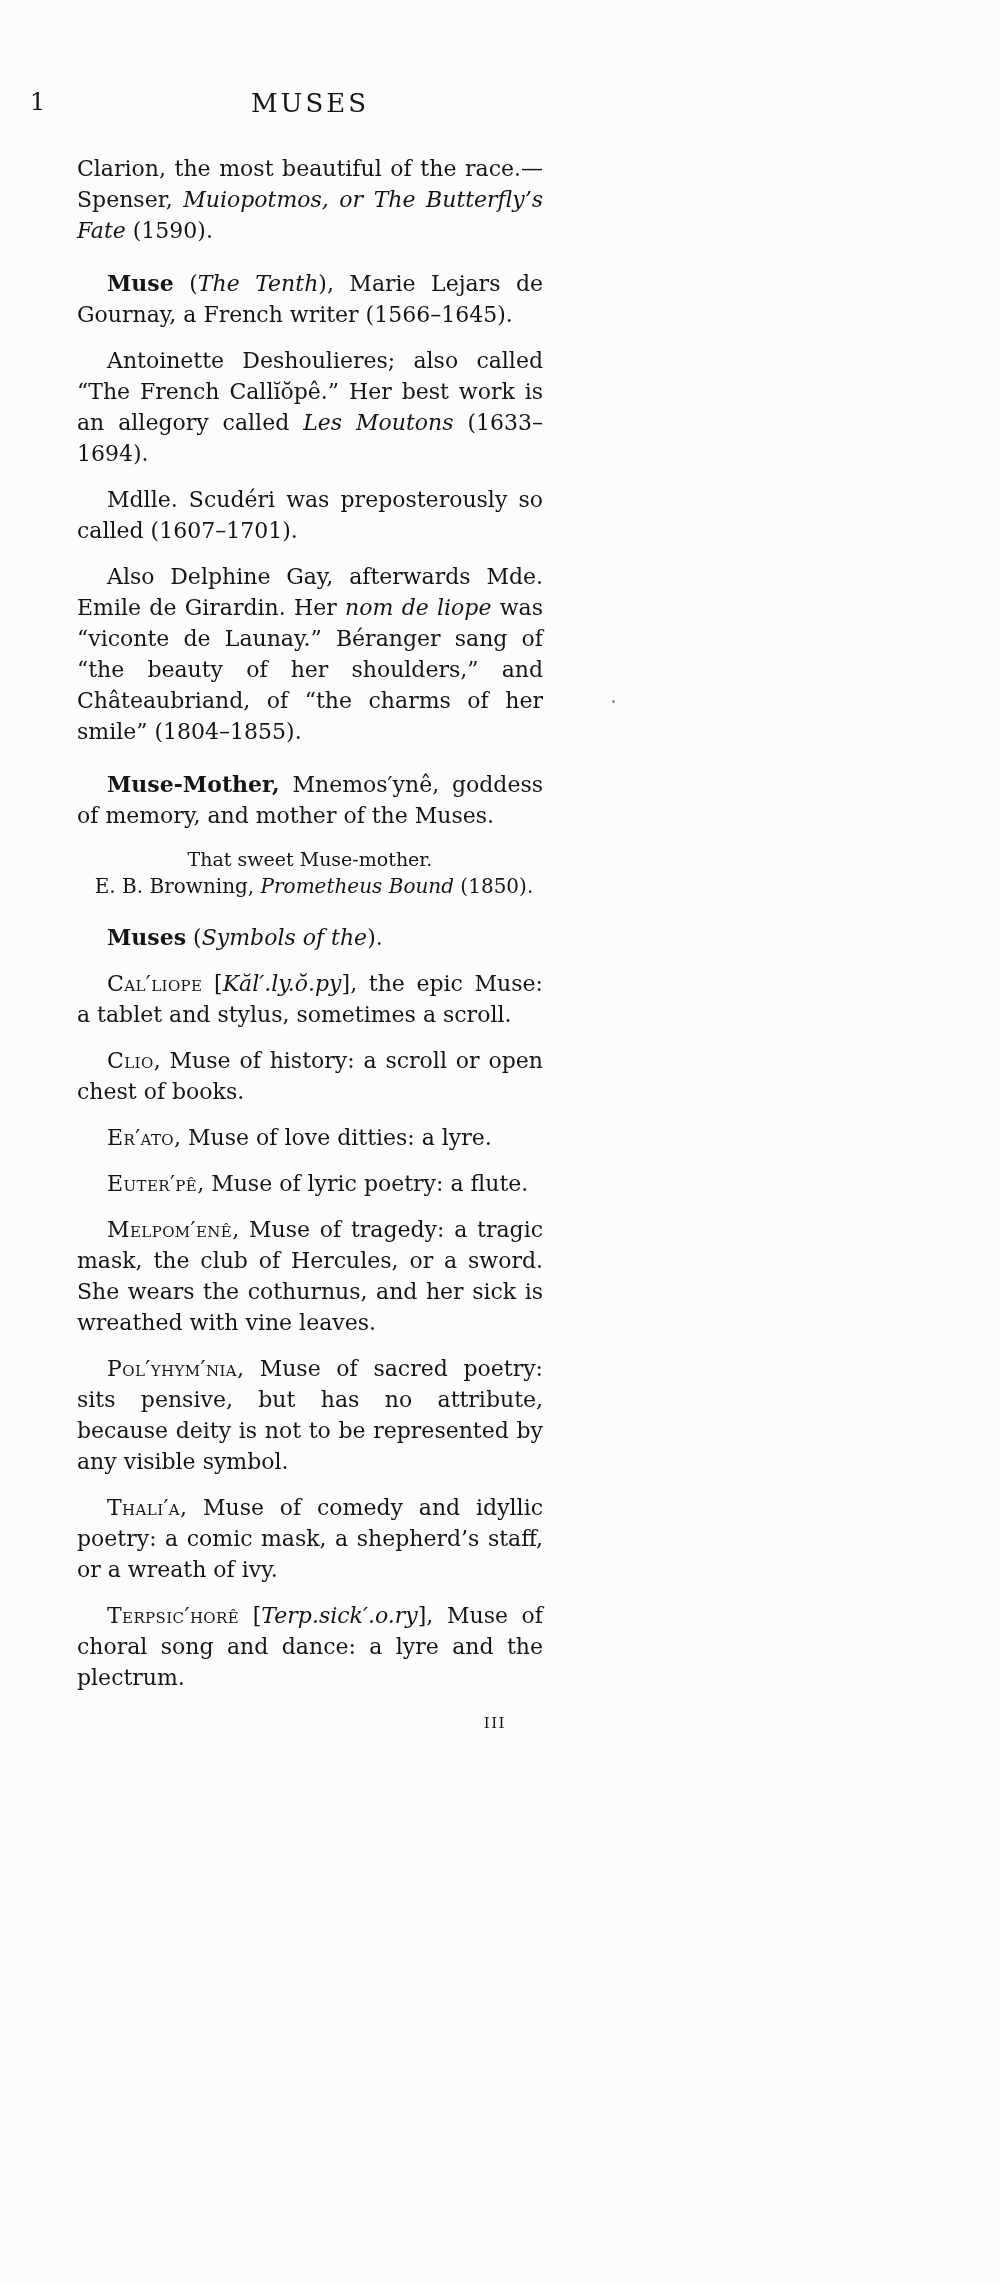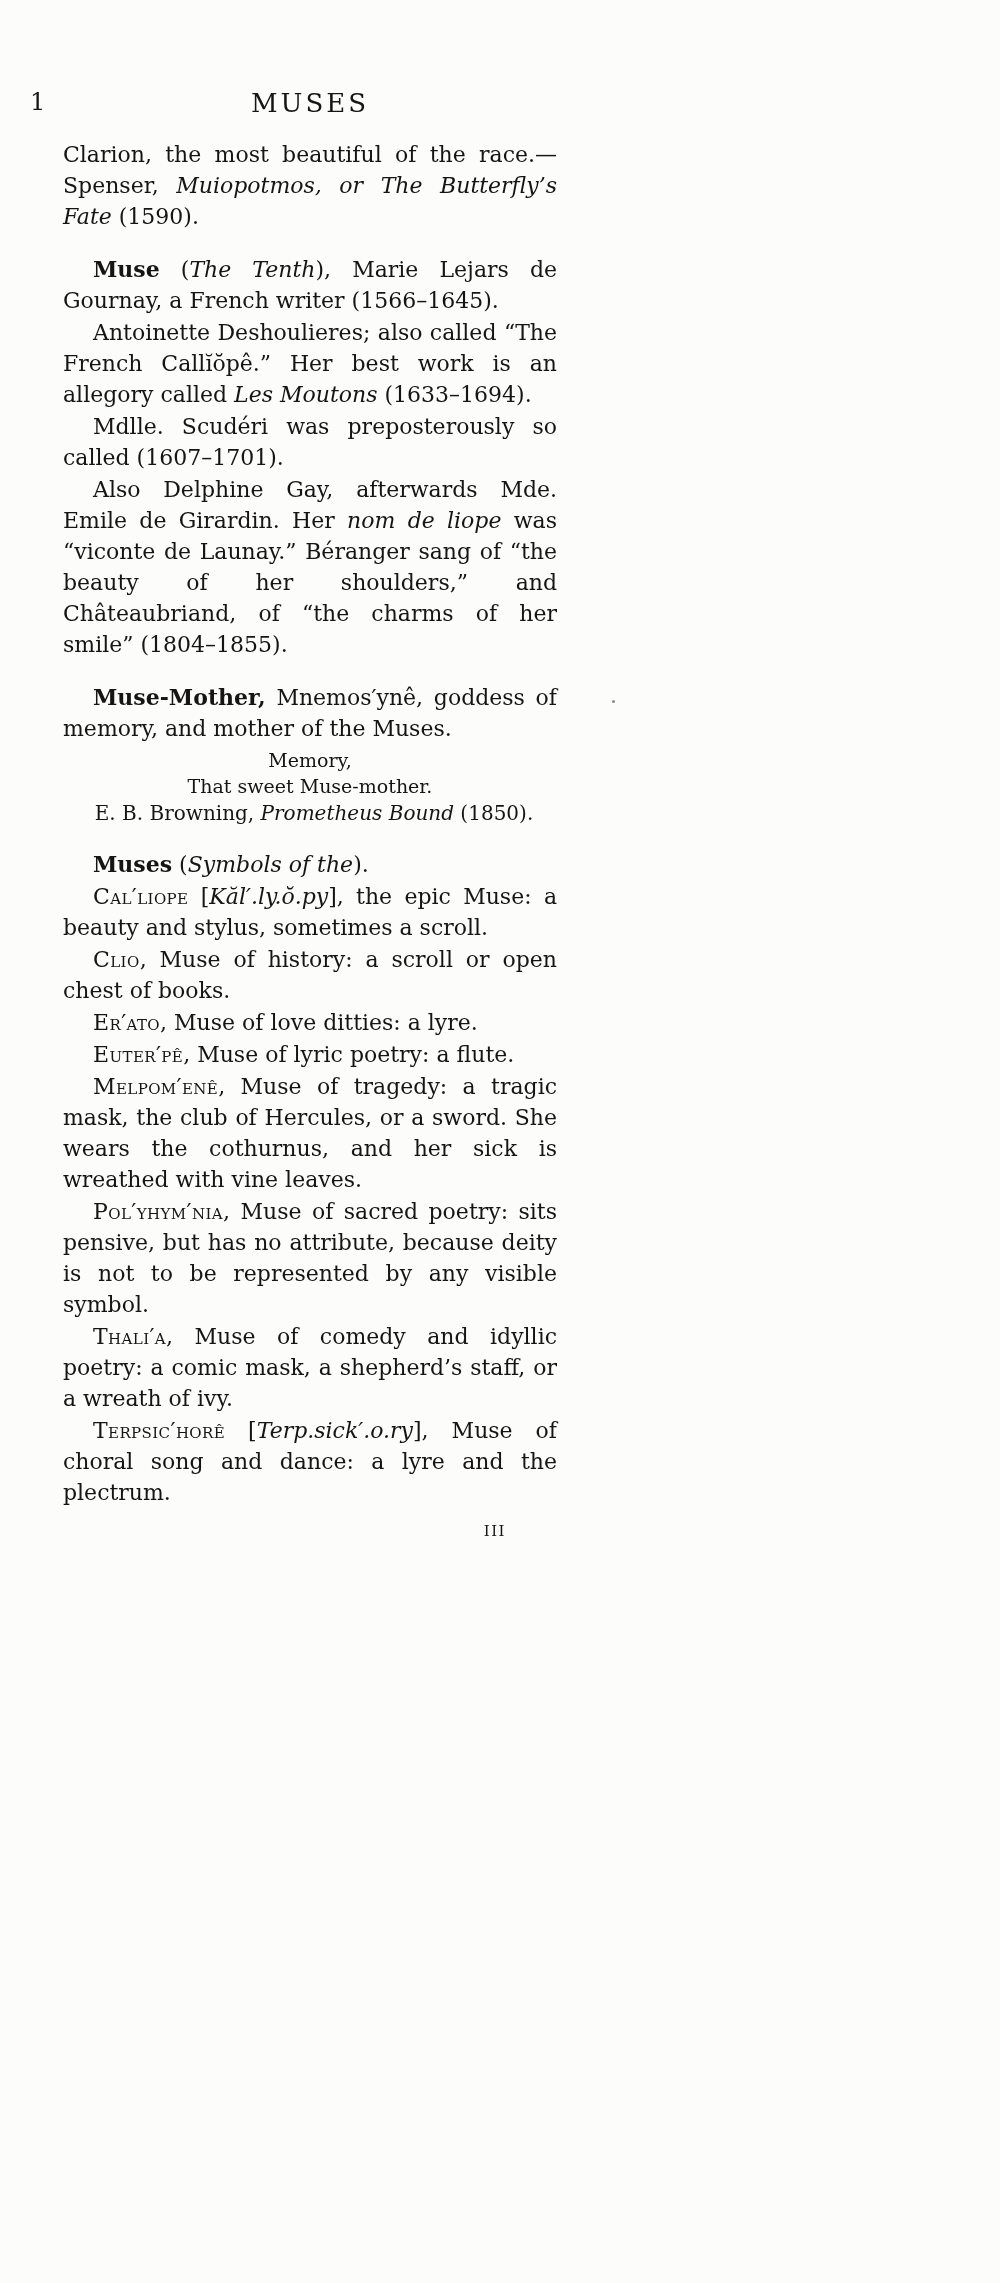--- a/index.html
+++ b/index.html
@@ -41,21 +41,21 @@
   .column {
     position: absolute;
     top: 138px;
     left: 62px;
     width: 496px;
     font-size: 22px;
     line-height: 31px;
     text-align: justify;
   }
   .para {
-    margin: 1px;
+    margin: 15px;
     text-indent: 30px;
   }
   .noindent { text-indent: 0; }
   .sect { margin-top: 22px; }
   .b  { font-weight: bold; }
   .i  { font-style: italic; }
   .sc { font-variant: small-caps; letter-spacing: 0.4px; }
   .verse {
     margin: 3px 0 0 0;
     text-align: center;
@@ -107,29 +107,28 @@
 
     <p class="para"><span>Antoinette Deshoulieres; also called “The French Callĭŏpê.” Her best work is an allegory called </span><span class="i">Les Moutons</span><span> (1633–1694).</span></p>
 
     <p class="para"><span>Mdlle. Scudéri was preposterously so called (1607–1701).</span></p>
 
     <p class="para"><span>Also Delphine Gay, afterwards Mde. Emile de Girardin. Her </span><span class="i">nom de liope</span><span> was “viconte de Launay.” Béranger sang of “the beauty of her shoulders,” and Châteaubriand, of “the charms of her smile” (1804–1855).</span></p>
 
     <p class="para sect"><span class="b">Muse-Mother,</span><span> Mnemos′ynê, goddess of memory, and mother of the Muses.</span></p>
 
     <p class="para verse">
-        <span class="verse-line">Memory,</span>
         <span class="verse-line">That sweet Muse-mother.</span>
       </p>
 
     <p class="para verse-attr"><span>E. B. Browning, </span><span class="i">Prometheus Bound</span><span> (1850).</span></p>
 
     <p class="para sect"><span class="b">Muses</span><span> (</span><span class="i">Symbols of the</span><span>).</span></p>
 
-    <p class="para"><span class="sc">Cal′liope</span><span> [</span><span class="i">Kăl′.ly.ŏ.py</span><span>], the epic Muse: a beauty and stylus, sometimes a scroll.</span></p>
+    <p class="para"><span class="sc">Cal′liope</span><span> [</span><span class="i">Kăl′.ly.ŏ.py</span><span>], the epic Muse: a tablet and stylus, sometimes a scroll.</span></p>
 
     <p class="para"><span class="sc">Clio</span><span>, Muse of history: a scroll or open chest of books.</span></p>
 
     <p class="para"><span class="sc">Er′ato</span><span>, Muse of love ditties: a lyre.</span></p>
 
     <p class="para"><span class="sc">Euter′pê</span><span>, Muse of lyric poetry: a flute.</span></p>
 
     <p class="para"><span class="sc">Melpom′enê</span><span>, Muse of tragedy: a tragic mask, the club of Hercules, or a sword. She wears the cothurnus, and her sick is wreathed with vine leaves.</span></p>
 
     <p class="para"><span class="sc">Pol′yhym′nia</span><span>, Muse of sacred poetry: sits pensive, but has no attribute, because deity is not to be represented by any visible symbol.</span></p>

